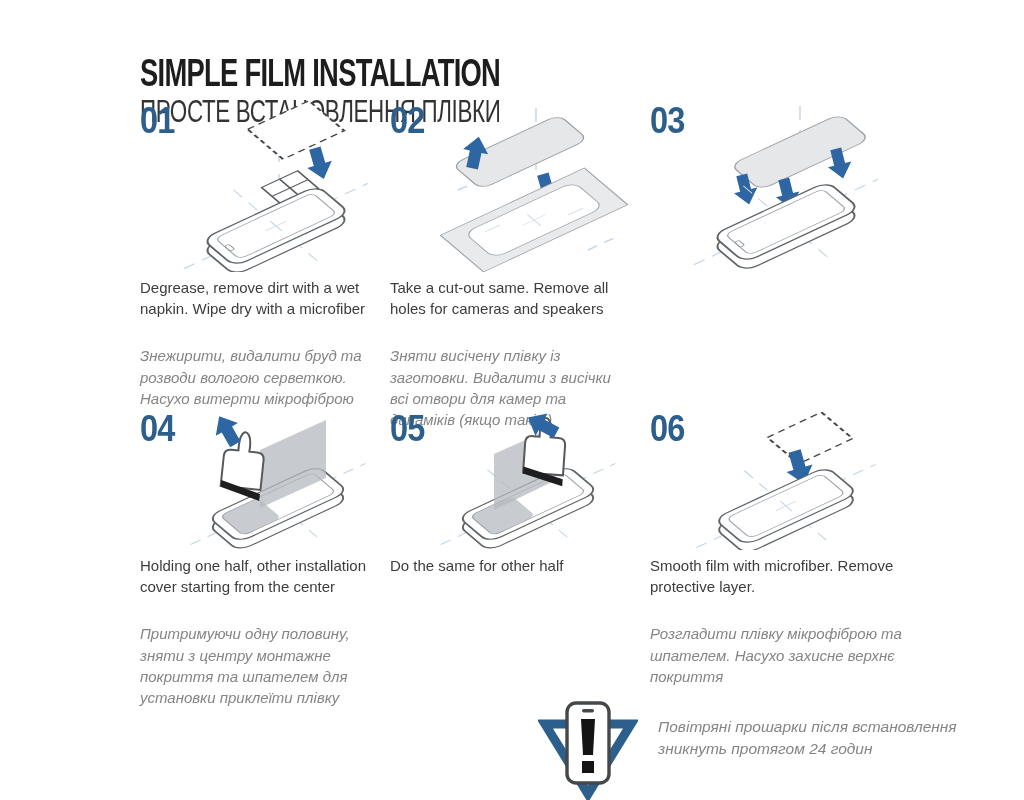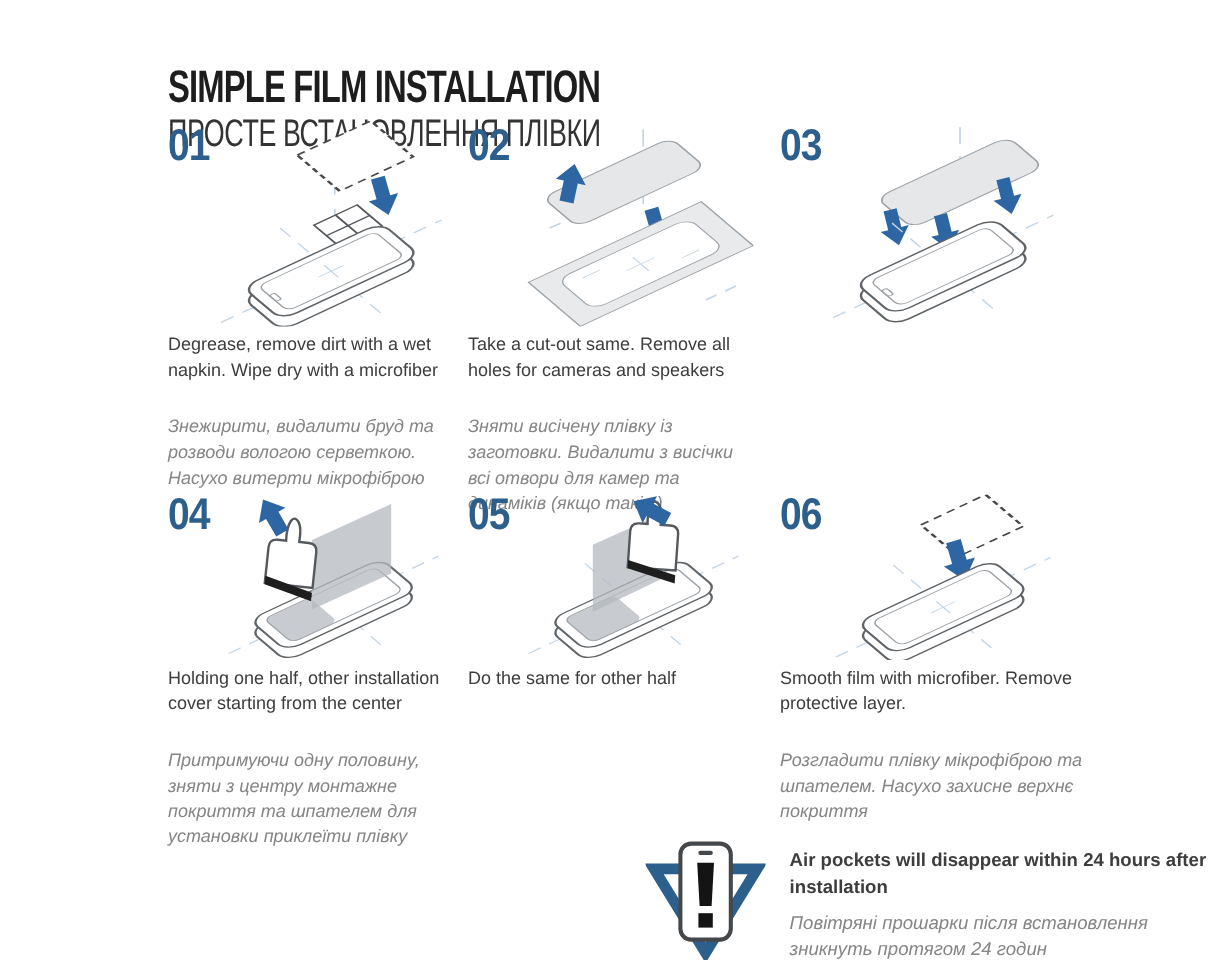--- a/index.html
+++ b/index.html
@@ -305,18 +305,17 @@
 
   <div class="note">
     <svg class="note-icon" viewBox="0 0 100 104">
       <polygon class="tri" points="7,27 93,27 50,97"></polygon>
       <rect class="wphone" x="29" y="6" width="42" height="80" rx="9"></rect>
       <rect class="spk" x="44" y="12" width="12" height="3.5" rx="1.7"></rect>
       <polygon class="excl" points="43,22 57,22 55,58 45,58"></polygon>
       <rect class="excl" x="44" y="64" width="12" height="12"></rect>
     </svg>
     <div class="note-texts">
-      <p class="note-en">Air pockets will disappear within 24 hours after installation</p>
       <p class="note-uk">Повітряні прошарки після встановлення зникнуть протягом 24 годин</p>
     </div>
   </div>
 
 </div>
 
 </body></html>

